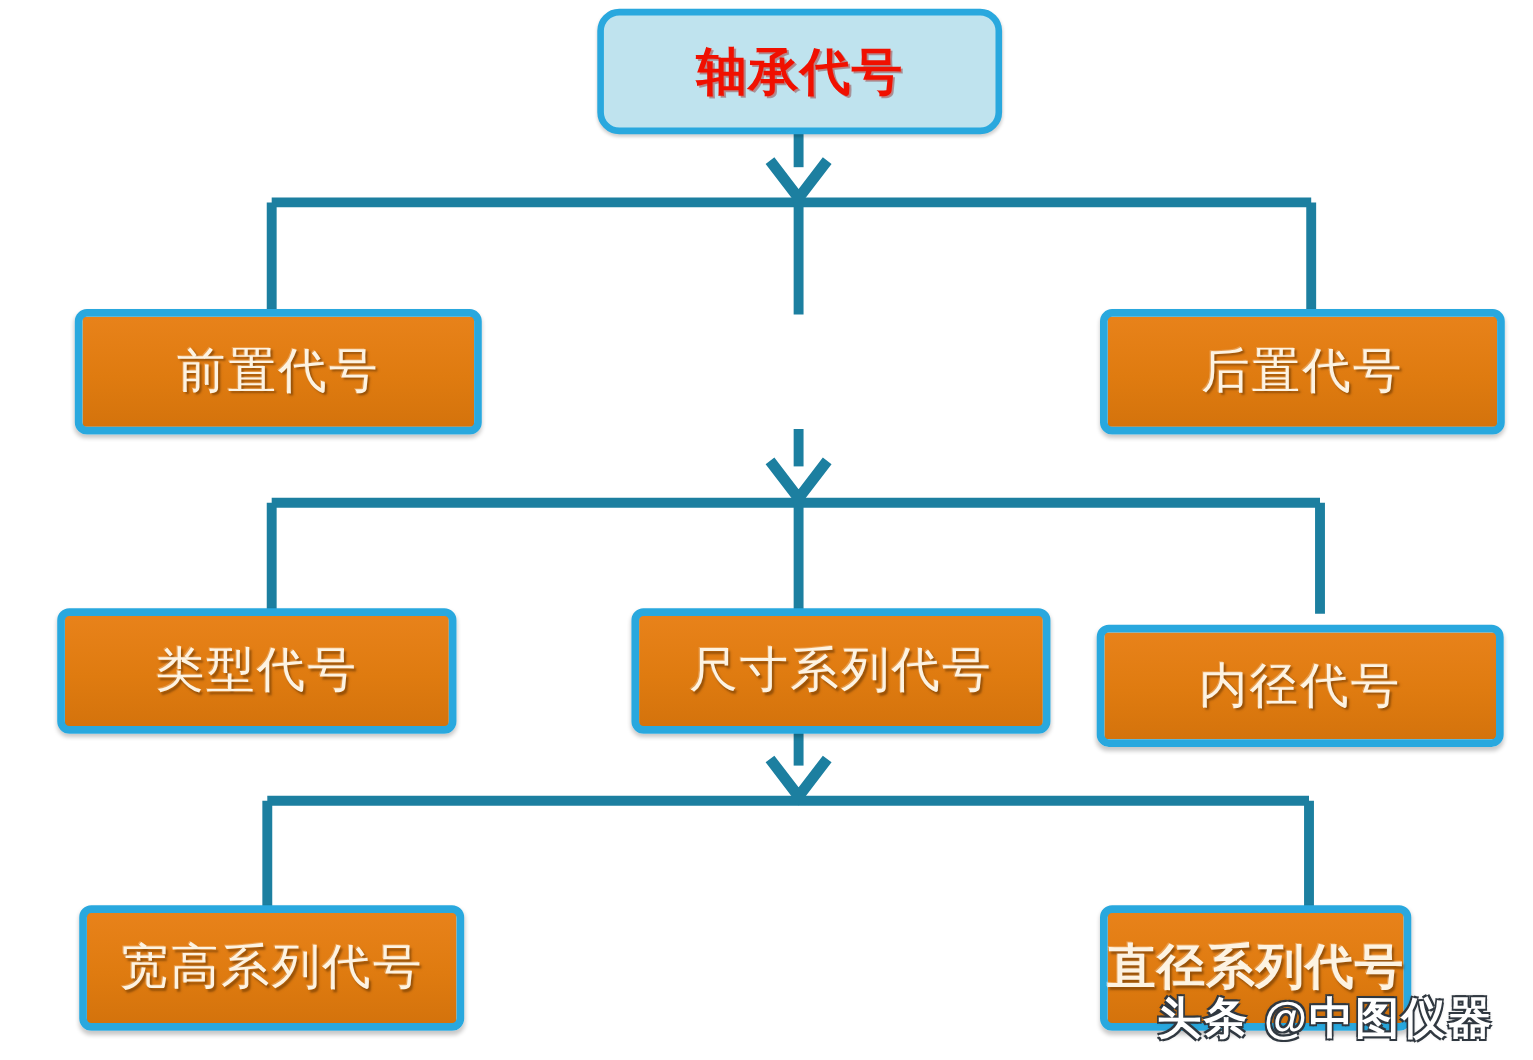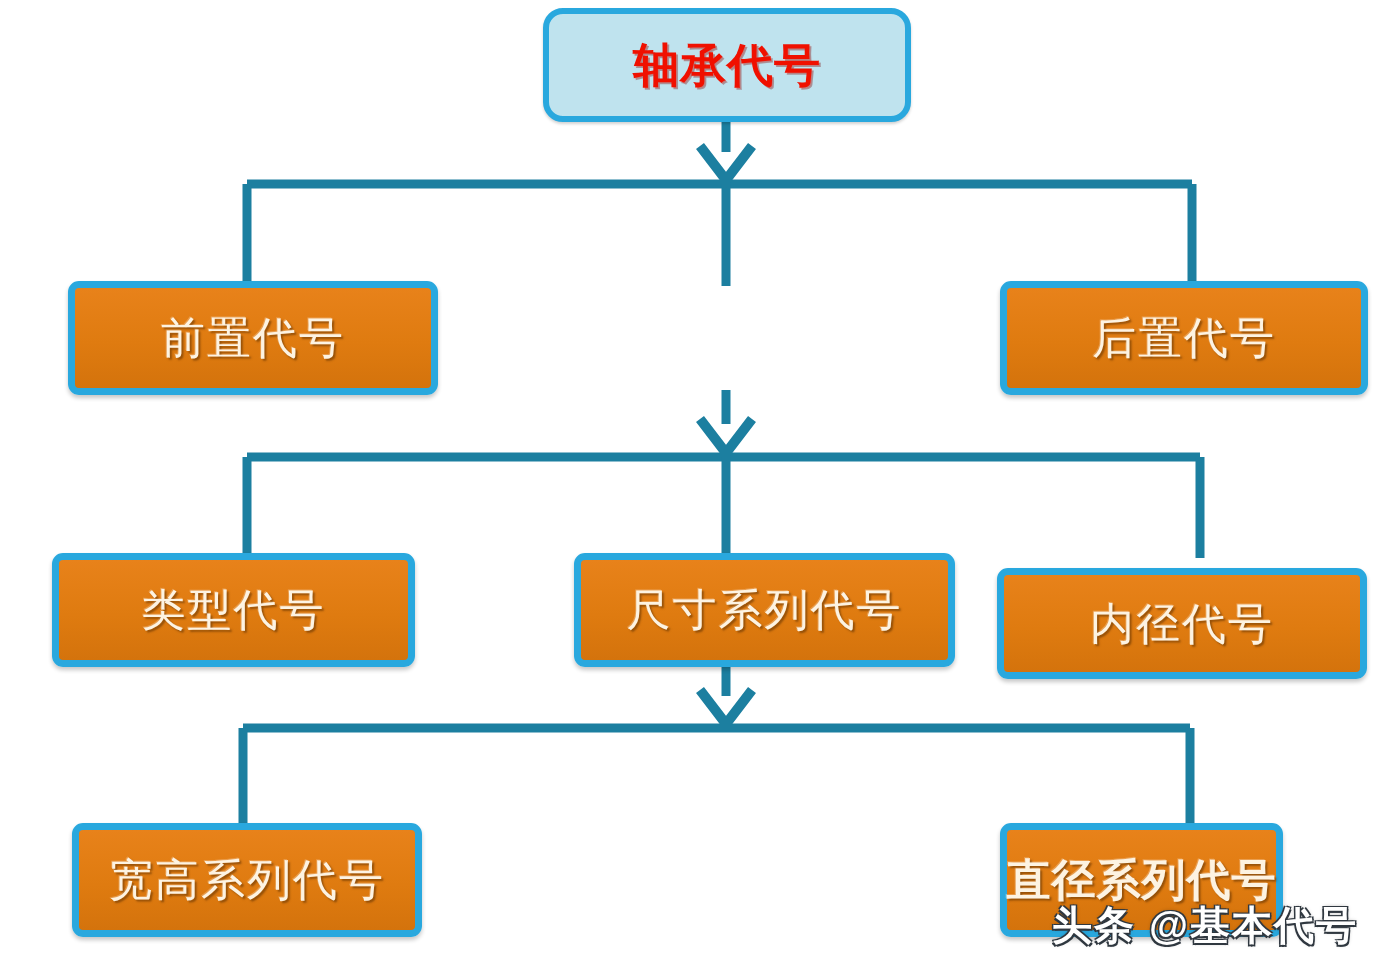--- a/index.html
+++ b/index.html
@@ -153,15 +153,15 @@
   </div>
 
   <div class="node orange" style="left:72px; top:823px; width:350px; height:114px;">
     <span class="label">宽高系列代号</span>
   </div>
 
   <div class="node orange bold" style="left:1000px; top:823px; width:283px; height:114px;">
     <span class="label">直径系列代号</span>
   </div>
 
-  <div class="watermark" style="left:1052px; top:898px;">头条 @基本代号</div>
+  <div class="watermark" style="left:1052px; top:898px;">头条 @中图仪器</div>
 
 </div>
 
 </body></html>

